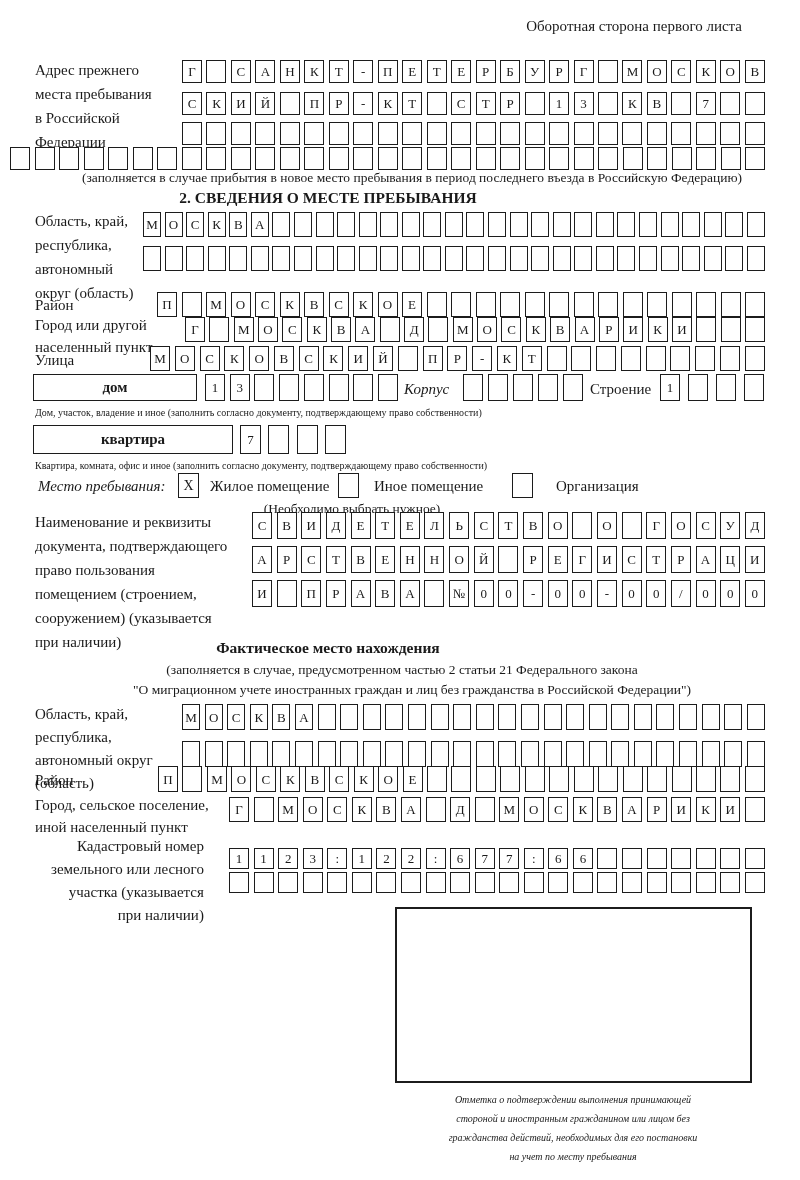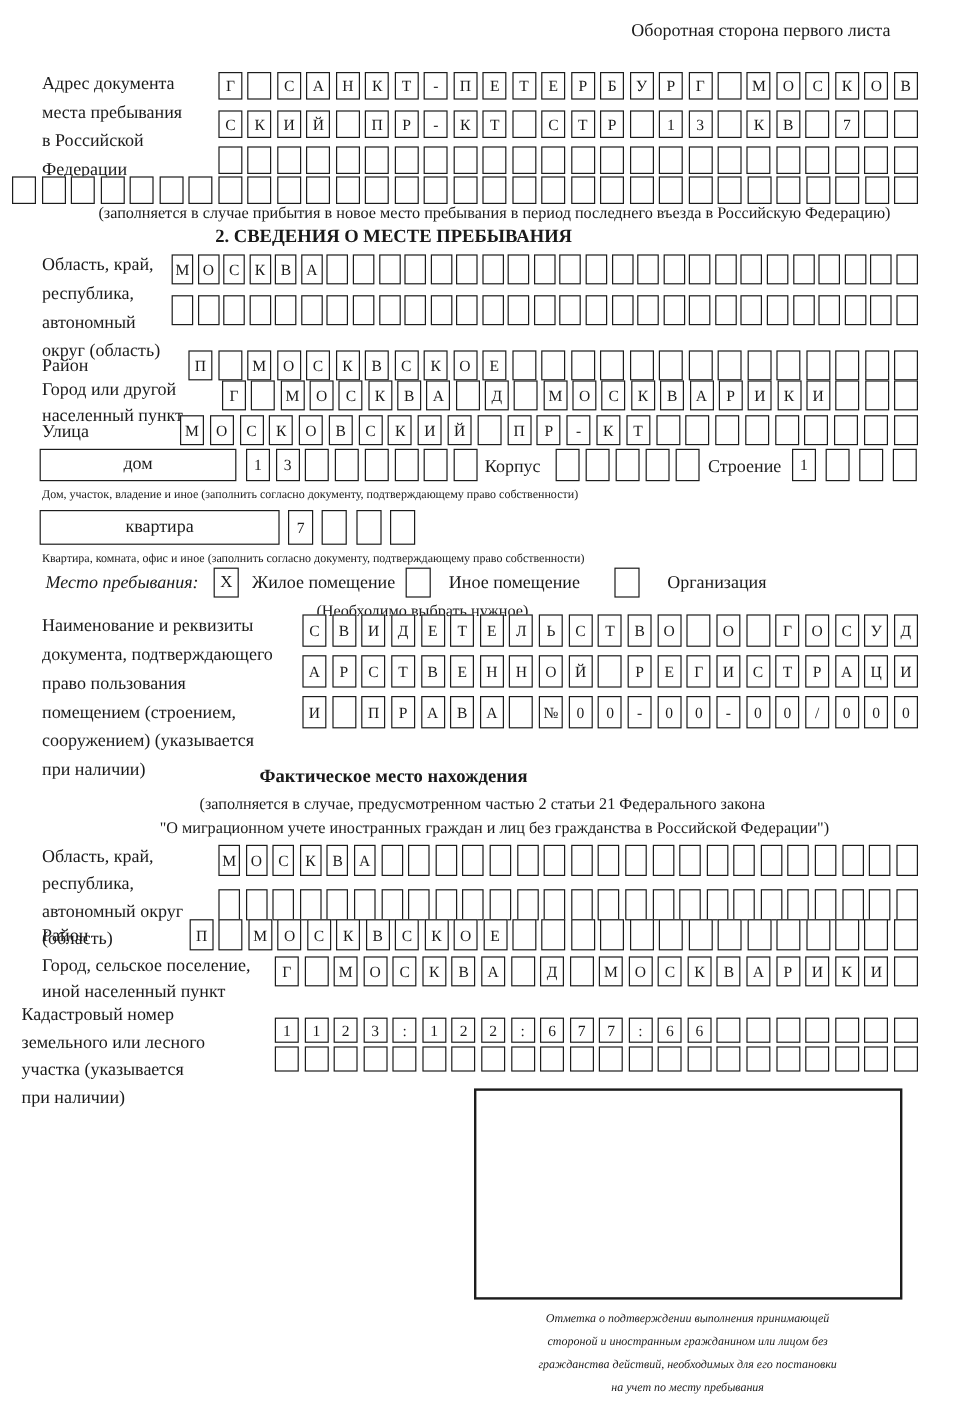--- a/index.html
+++ b/index.html
@@ -21,35 +21,35 @@
     --cw:20px;--ch:23px;
   }
   .cell{
     width:var(--cw);height:var(--ch);box-sizing:border-box;
     border:1.5px solid #1c1c1c;background:#fff;
     display:flex;align-items:center;justify-content:center;
     font-size:13px;line-height:1;flex:0 0 auto;
   }
   .labelbox{
     box-sizing:border-box;border:1.5px solid #1c1c1c;background:#fff;
-    display:flex;align-items:center;justify-content:center;font-size:15px;
+    display:flex;align-items:center;justify-content:center;font-size:15px;font-weight:bold;
   }
   .checkbox{
     width:21px;height:25px;box-sizing:border-box;border:1.5px solid #1c1c1c;
     display:flex;align-items:center;justify-content:center;font-size:14px;background:#fff;
   }
   .smalltext{font-size:10px;}
   .bigbox{box-sizing:border-box;border:2px solid #1c1c1c;background:#fff;}
 </style>
 </head>
 <body>
 
 <div class="abs" style="top:18px;left:0;width:742px;text-align:right;font-size:15px;">Оборотная сторона первого листа</div>
 
-<div class="abs lbl pre" style="left:35px;top:58px;">Адрес документа
+<div class="abs lbl pre" style="left:35px;top:58px;">Адрес прежнего
 места пребывания
 в Российской
 Федерации</div>
 <div class="abs cellrow" style="left:182px;top:60px;width:583px;--cw:20px;--ch:23px;">
     <div class="cell">Г</div>
     <div class="cell"></div>
     <div class="cell">С</div>
     <div class="cell">А</div>
     <div class="cell">Н</div>
     <div class="cell">К</div>
@@ -319,21 +319,21 @@
 <div class="abs cellrow" style="left:205px;top:374px;width:193px;--cw:20px;--ch:27px;">
     <div class="cell">1</div>
     <div class="cell">3</div>
     <div class="cell"></div>
     <div class="cell"></div>
     <div class="cell"></div>
     <div class="cell"></div>
     <div class="cell"></div>
     <div class="cell"></div>
   </div>
-<div class="abs lbl" style="left:404px;top:377px;">Корпус</div>
+<div class="abs lbl" style="left:404px;top:377px;font-style:italic;">Корпус</div>
 <div class="abs cellrow" style="left:463px;top:374px;width:120px;--cw:20px;--ch:27px;">
     <div class="cell"></div>
     <div class="cell"></div>
     <div class="cell"></div>
     <div class="cell"></div>
     <div class="cell"></div>
   </div>
 <div class="abs lbl" style="left:590px;top:377px;">Строение</div>
 <div class="abs cellrow" style="left:660px;top:374px;width:104px;--cw:20px;--ch:27px;">
     <div class="cell">1</div>
@@ -553,21 +553,21 @@
     <div class="cell">К</div>
     <div class="cell">В</div>
     <div class="cell">А</div>
     <div class="cell">Р</div>
     <div class="cell">И</div>
     <div class="cell">К</div>
     <div class="cell">И</div>
     <div class="cell"></div>
   </div>
 
-<div class="abs lbl pre lh23" style="left:18px;top:835px;">Кадастровый номер
+<div class="abs lbl pre lh23" style="left:51px;top:835px;text-align:right;">Кадастровый номер
 земельного или лесного
 участка (указывается
 при наличии)</div>
 <div class="abs cellrow" style="left:229px;top:848px;width:536px;--cw:20px;--ch:21px;">
     <div class="cell">1</div>
     <div class="cell">1</div>
     <div class="cell">2</div>
     <div class="cell">3</div>
     <div class="cell">:</div>
     <div class="cell">1</div>

